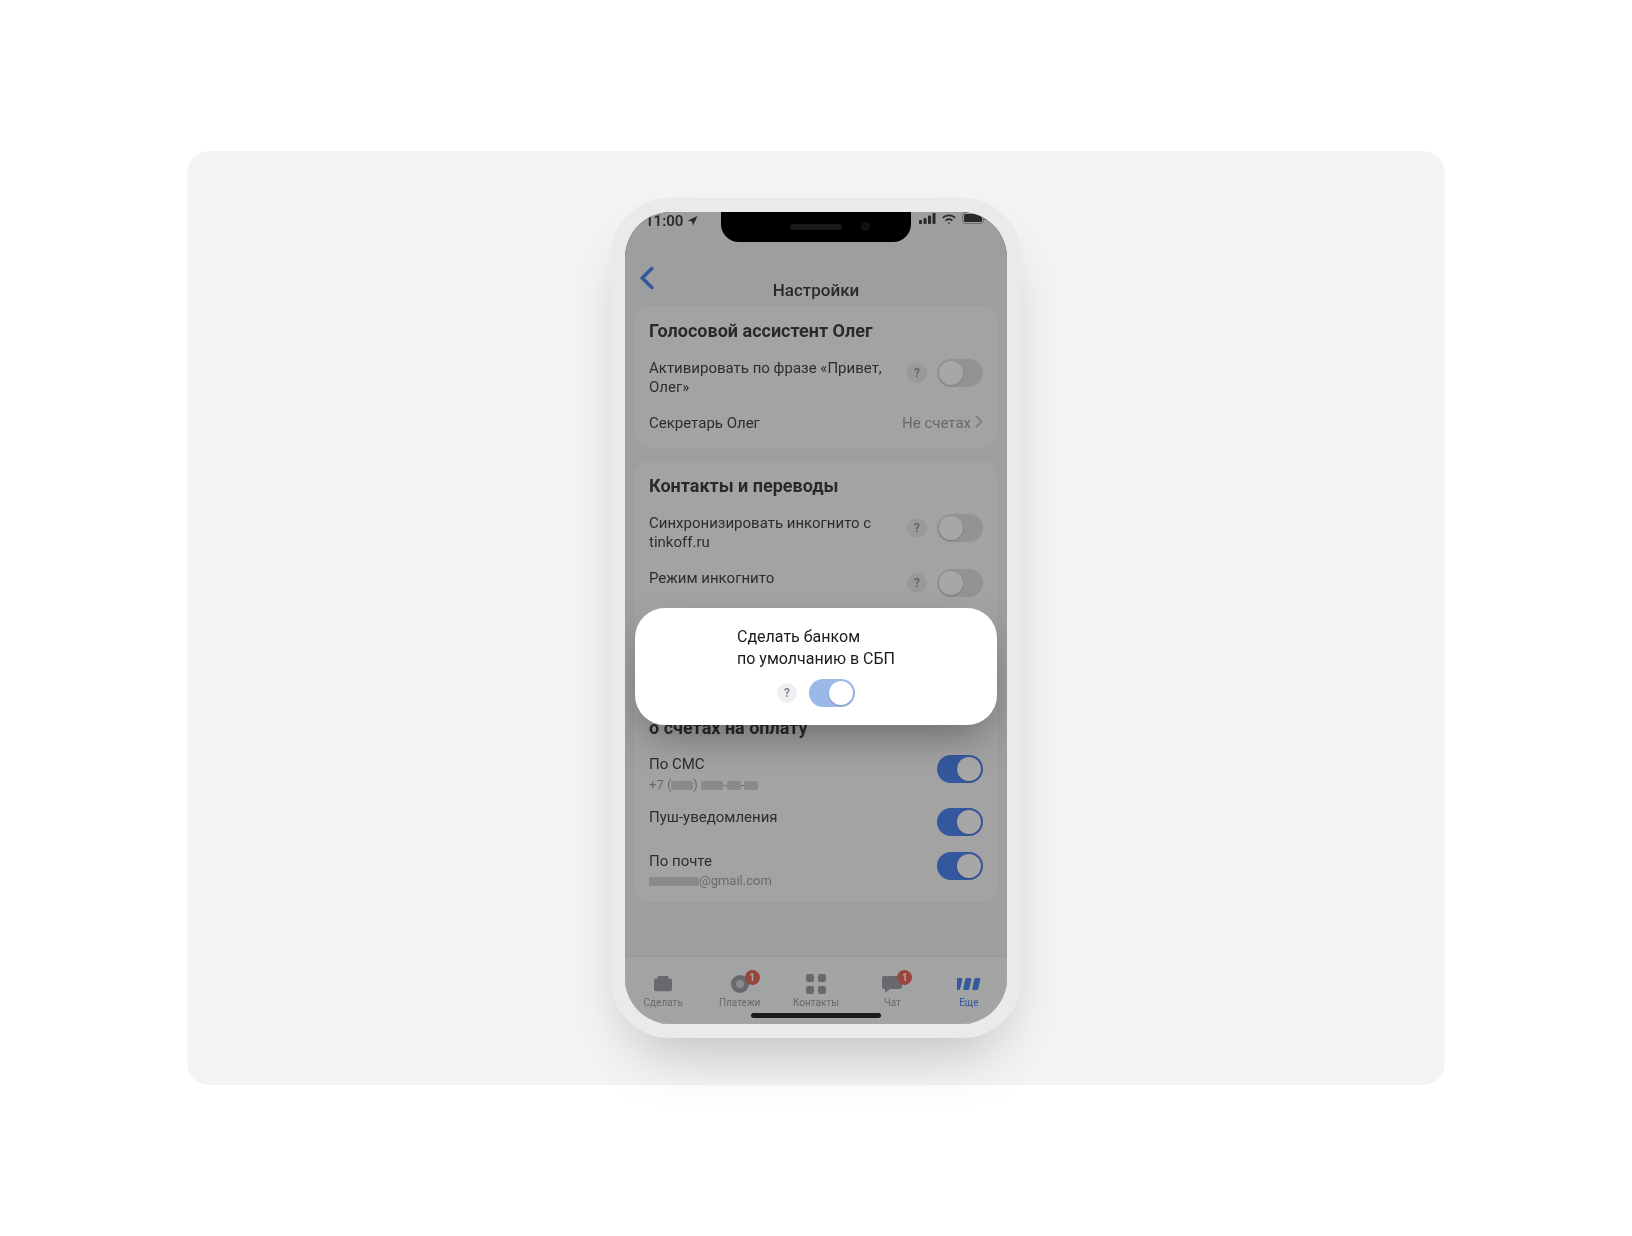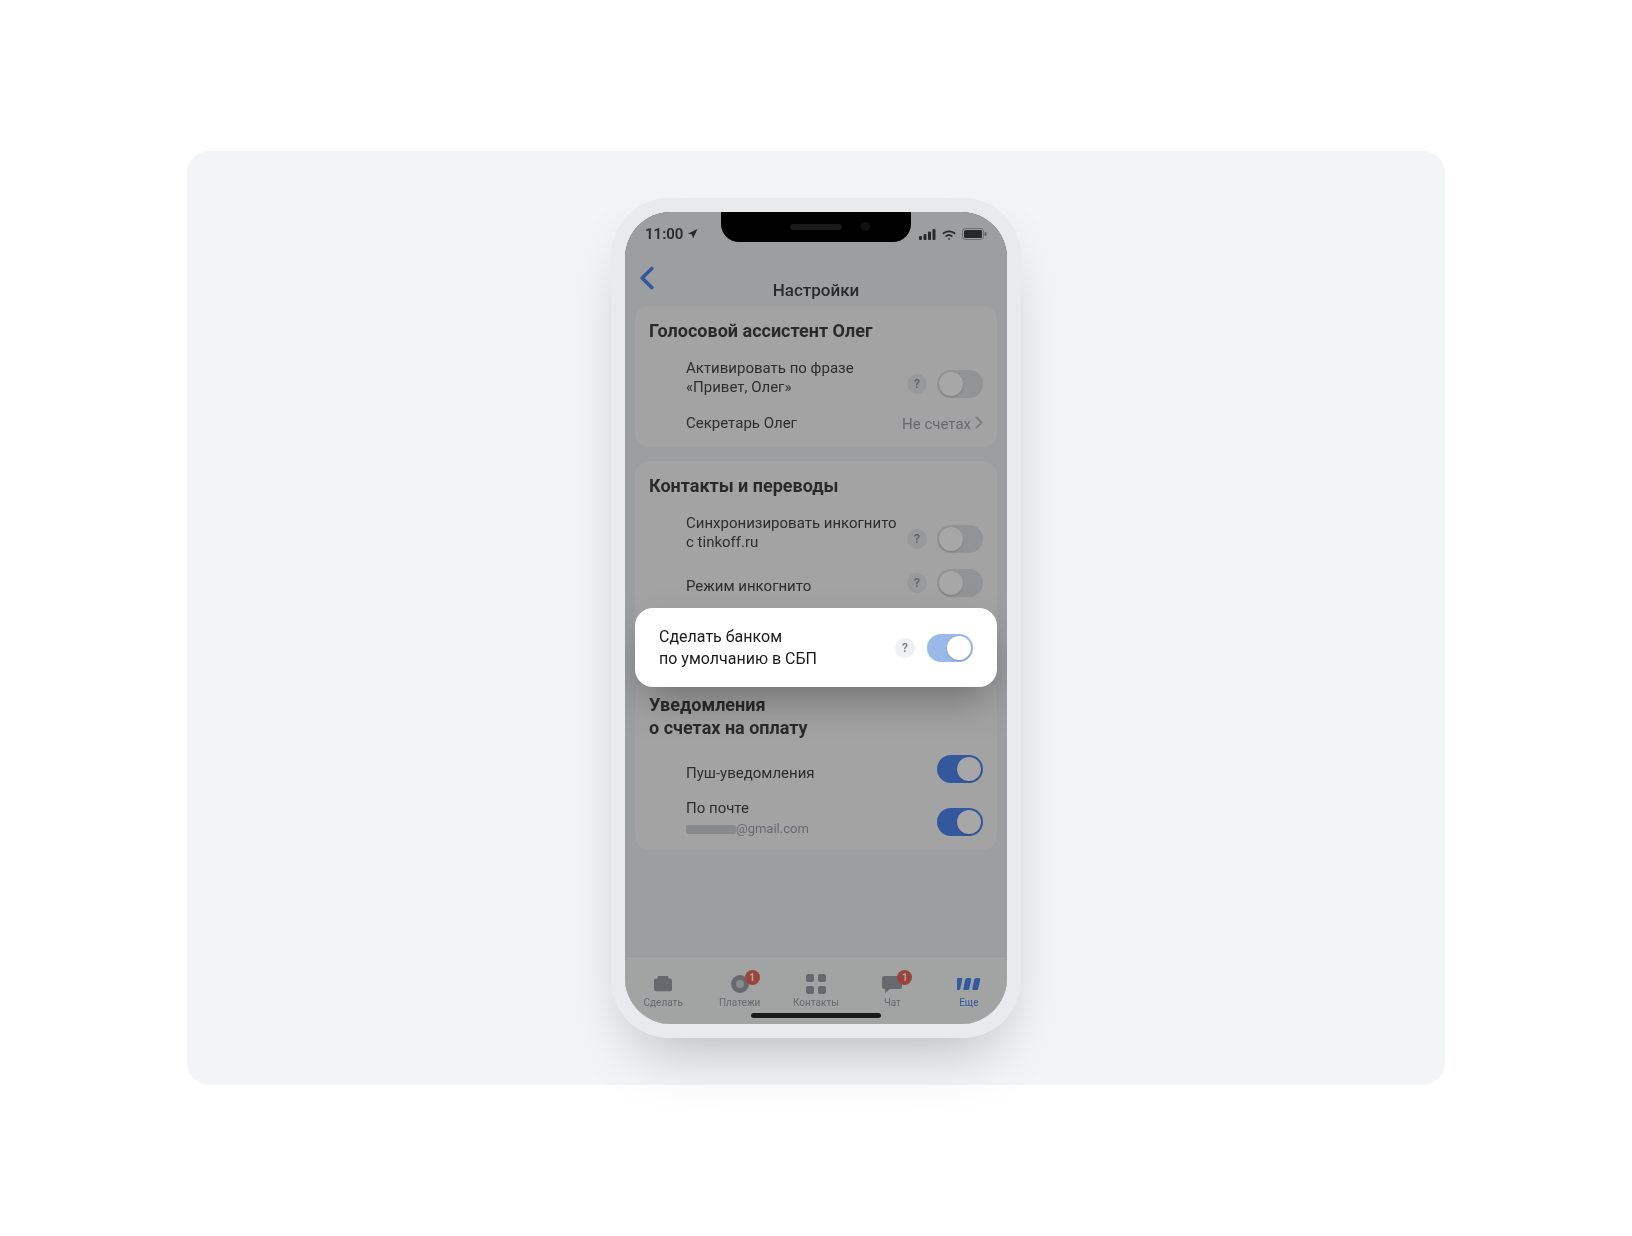--- a/index.html
+++ b/index.html
@@ -11,35 +11,35 @@
   .phone-inner { width: 100%; height: 100%; background: #000; border-radius: 46px; overflow: hidden; position: relative; }
   .screen { position: absolute; inset: 0; background: #eceef0; }
   
   .dim-overlay { position: absolute; inset: 0; background: rgba(60,60,60,0.45); pointer-events: none; z-index: 5; }
   
   .notch { position: absolute; top: 0; left: 50%; transform: translateX(-50%); width: 190px; height: 30px; background: #000; border-bottom-left-radius: 18px; border-bottom-right-radius: 18px; z-index: 20; }
   .notch::before { content:""; position:absolute; left:50%; top:12px; transform:translateX(-50%); width:52px; height:6px; background:#1a1a1a; border-radius:3px; }
   .notch::after { content:""; position:absolute; left:calc(50% + 45px); top:10px; width:9px; height:9px; background:#111; border-radius:50%; }
 
   
-  .status { position: relative; height: 44px; display: flex; align-items: center; justify-content: space-between; padding: 0 20px; font-size: 15px; font-weight: 600; color: #1a1a1a; z-index: 2; }
+  .status { position: relative; height: 44px; display: flex; align-items: flex-start; justify-content: space-between; padding: 0 20px; font-size: 15px; font-weight: 600; color: #1a1a1a; z-index: 2; }
   .status .left { display:flex; align-items:center; gap:4px; }
   .status .right { display:flex; align-items:center; gap:5px; }
   .status svg { display:block; }
 
   
   .nav { position: relative; height: 44px; display: flex; align-items: flex-end; justify-content: center; z-index: 2; }
   .nav .back { position: absolute; left: 8px; top: 50%; transform: translateY(-50%); width: 28px; height: 28px; display:flex; align-items:center; justify-content:center; color:#2f6fed; }
   .nav .title { font-size: 17px; font-weight: 500; color:#1a1a1a; }
 
   
   .content { position:absolute; top:88px; bottom:68px; left:0; right:0; overflow:hidden; padding: 6px 10px 0; }
   .card { background:#f7f7f8; border-radius:14px; padding:14px 14px 6px; margin-bottom:14px; }
   .card h3 { font-size:18px; font-weight:700; color:#1a1a1a; margin-bottom:8px; line-height:1.25; }
-  .row { display:flex; align-items:flex-end; justify-content:space-between; padding:8px 0; gap:0;margin-left:37px; }
+  .row { display:flex; align-items:flex-start; justify-content:space-between; padding:8px 0; gap:0; }
   .row .label { font-size:15px; color:#222; line-height:1.3; flex:1; }
   .row .sub { font-size:13px; color:#8a8f98; margin-top:2px; }
   .row .right-group { display:flex; align-items:center; gap:10px; }
   .help { width:20px; height:20px; border-radius:50%; background:#e3e5e8; color:#7d828a; display:flex; align-items:center; justify-content:center; font-size:12px; font-weight:600; }
   .value { font-size:15px; color:#8a8f98; display:flex; align-items:center; gap:4px; }
   .value .chev { color:#b5b8bf; }
 
   
   .toggle { width:46px; height:28px; border-radius:14px; background:#d9dbde; position:relative; flex-shrink:0; }
   .toggle .knob { position:absolute; top:2px; left:2px; width:24px; height:24px; background:#fff; border-radius:50%; box-shadow:0 1px 2px rgba(0,0,0,0.2); }
@@ -51,21 +51,21 @@
   
   .tabbar { position:absolute; left:0; right:0; bottom:0; height:68px; background:#f6f7f8; display:flex; border-top:1px solid #e2e4e7; z-index:2; }
   .tab { flex:1; display:flex; flex-direction:column; align-items:center; justify-content:center; gap:3px; font-size:10px; color:#8a8f98; position:relative; }
   .tab.active { color:#2f6fed; }
   .tab .ticon { width:24px; height:20px; display:flex; align-items:center; justify-content:center; color:inherit; position:relative; }
   .badge { position:absolute; top:-4px; right:-8px; min-width:15px; height:15px; padding:0 3px; border-radius:8px; background:#e84d3d; color:#fff; font-size:10px; font-weight:700; display:flex; align-items:center; justify-content:center; }
 
   .home-indicator { position:absolute; bottom:6px; left:50%; transform:translateX(-50%); width:130px; height:5px; background:#1a1a1a; border-radius:3px; z-index:6; }
 
   
-  .highlight { position:absolute; left:10px; right:10px; background:#fff; border-radius:18px; padding:18px 24px; box-shadow:0 18px 40px -8px rgba(0,0,0,0.35); z-index:10; display:flex; align-items:center; justify-content:space-between; gap:10px; }
+  .highlight { position:absolute; left:10px; right:10px; background:#fff; border-radius:30px; padding:18px 16px; box-shadow:0 18px 40px -8px rgba(0,0,0,0.35); z-index:10; display:flex; align-items:center; justify-content:space-between; gap:10px;flex-direction:column; }
   .highlight .lbl { font-size:16px; color:#1a1a1a; line-height:1.35; }
 
   
   .redact { display:inline-block; height:9px; background:#c7c9cd; border-radius:2px; vertical-align:middle; }
 </style>
 </head>
 <body>
 
 <div class="canvas">
   <div class="phone">
@@ -163,20 +163,31 @@
 
             <div class="row" style="visibility:hidden; padding:18px 0;">
               <div class="label">placeholder</div>
             </div>
           </div>
 
           <div class="card">
             <h3 style="white-space: pre-line;">Уведомления
 о счетах на оплату</h3>
             <div class="row">
+              <div>
+                <div class="label">По СМС</div>
+                <div class="sub">
+                  <span>+7 (</span><span class="redact" style="width:22px;"></span><span>)</span>&nbsp;<span class="redact" style="width:22px;"></span>-<span class="redact" style="width:14px;"></span>-<span class="redact" style="width:14px;"></span>
+                </div>
+              </div>
+              <div class="toggle on">
+                  <div class="knob"></div>
+                </div>
+            </div>
+            <div class="row">
               <div class="label">Пуш-уведомления</div>
               <div class="toggle on">
                   <div class="knob"></div>
                 </div>
             </div>
             <div class="row">
               <div>
                 <div class="label">По почте</div>
                 <div class="sub"><span class="redact" style="width:50px;"></span><span>@gmail.com</span></div>
               </div>

